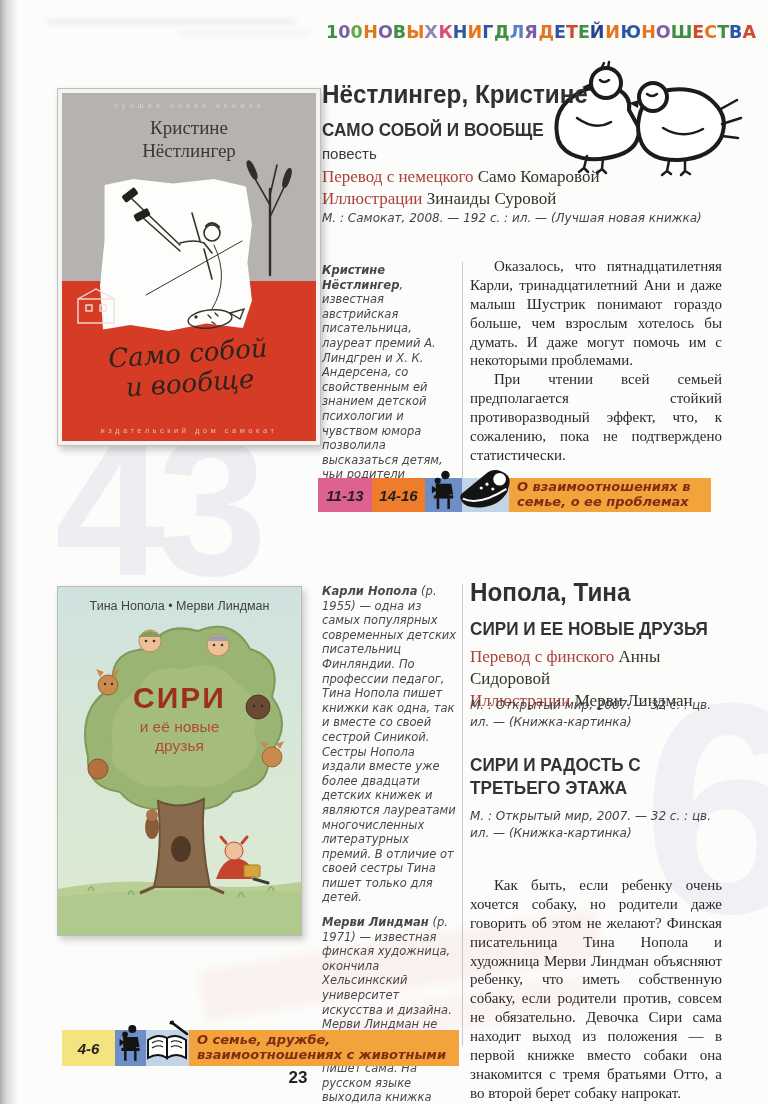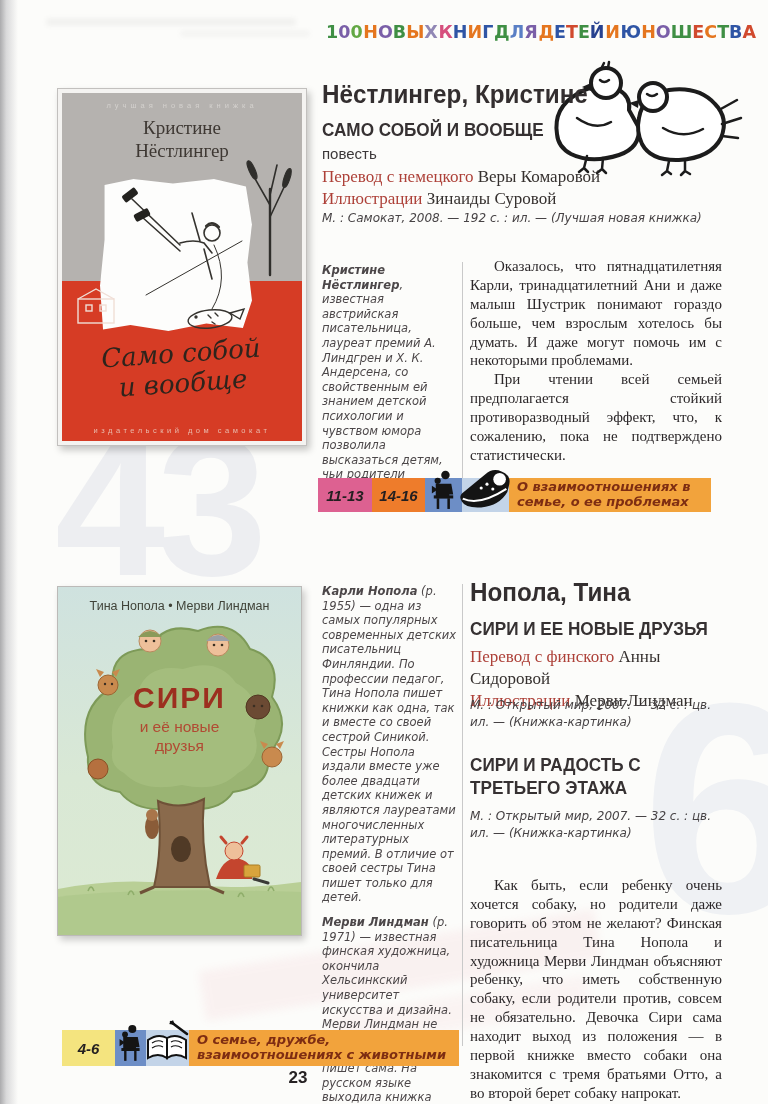--- a/index.html
+++ b/index.html
@@ -49,21 +49,21 @@
   .strip{display:flex;align-items:stretch;height:34px;}
   .badge{display:flex;align-items:center;justify-content:center;font-weight:bold;font-style:italic;
          font-size:15px;color:#231f20;}
   .iconbox{position:relative;display:flex;align-items:center;justify-content:center;overflow:visible;}
   .banner{background:#f2a33c;display:flex;align-items:center;padding:2px 8px;
           font-family:"DejaVu Sans",sans-serif;font-style:italic;font-weight:bold;
           font-size:13px;line-height:1.15;color:#7e2d12;}
 
   
   .cover1{left:57px;top:88px;width:248px;height:356px;background:#f4f3f1;border:1px solid #c2c0be;
-          box-shadow:3px 4px 7px rgba(0,0,0,.22);z-index:2;}
+          box-shadow:3px 4px 7px rgba(0,0,0,.22);z-index:2;padding-left:14px;}
   .c1-inner{position:absolute;left:4px;top:4px;right:4px;bottom:4px;overflow:hidden;}
   .c1-gray{position:absolute;left:0;top:0;right:0;height:188px;background:#b5b2af;}
   .c1-red{position:absolute;left:0;top:188px;right:0;bottom:0;background:#d63c25;}
   .c1-series{position:absolute;left:0;top:8px;width:100%;text-align:center;font-size:7.5px;
              letter-spacing:4px;color:#d4d1ce;white-space:nowrap;}
   .c1-author{position:absolute;left:0;top:24px;width:100%;text-align:center;
              font-family:"Liberation Serif",serif;font-size:19px;line-height:1.2;color:#3e3833;}
   .c1-paper{position:absolute;left:38px;top:86px;width:152px;height:152px;background:#fdfdfc;
             clip-path:polygon(3% 4%,22% 0%,48% 3%,75% 0%,96% 5%,100% 30%,97% 55%,100% 80%,94% 98%,70% 95%,45% 100%,20% 96%,2% 99%,0% 70%,3% 40%);
             box-shadow:0 1px 3px rgba(0,0,0,.25);}
@@ -213,21 +213,21 @@
       </div>
       <div class="c1-pub">издательский дом самокат</div>
     </div>
   </div>
 
   <div class="abs h-author" style="left:322px;top:80px;">Нёстлингер, Кристине</div>
   <div class="abs h-title" style="left:322px;top:120px;">САМО СОБОЙ И ВООБЩЕ</div>
   <div class="abs genre" style="left:322px;top:145px;">повесть</div>
 
   <div class="abs credits" style="left:322px;top:166px;width:420px;">
-    <div><span class="lbl">Перевод с немецкого</span><span> Веры Комаровой</span></div>
+    <div><span class="lbl">Перевод с немецкого</span><span> Само Комаровой</span></div>
     <div><span class="lbl">Иллюстрации</span><span> Зинаиды Суровой</span></div>
   </div>
 
   <div class="abs imprint" style="left:322px;top:210px;width:420px;">М. : Самокат, 2008. — 192 с. : ил. — (Лучшая новая книжка)</div>
 
   <div class="abs bio" style="left:322px;top:263px;width:138px;">
     <p><b>Кристине Нёстлингер</b><span>, известная австрийская писательница, лауреат премий А. Линдгрен и Х. К. Андерсена, со свойственным ей знанием детской психологии и чувством юмора позволила высказаться детям, чьи родители находятся на грани развода…</span></p>
   </div>
 
   <div class="abs vrule" style="left:462px;top:262px;height:242px;"></div>

